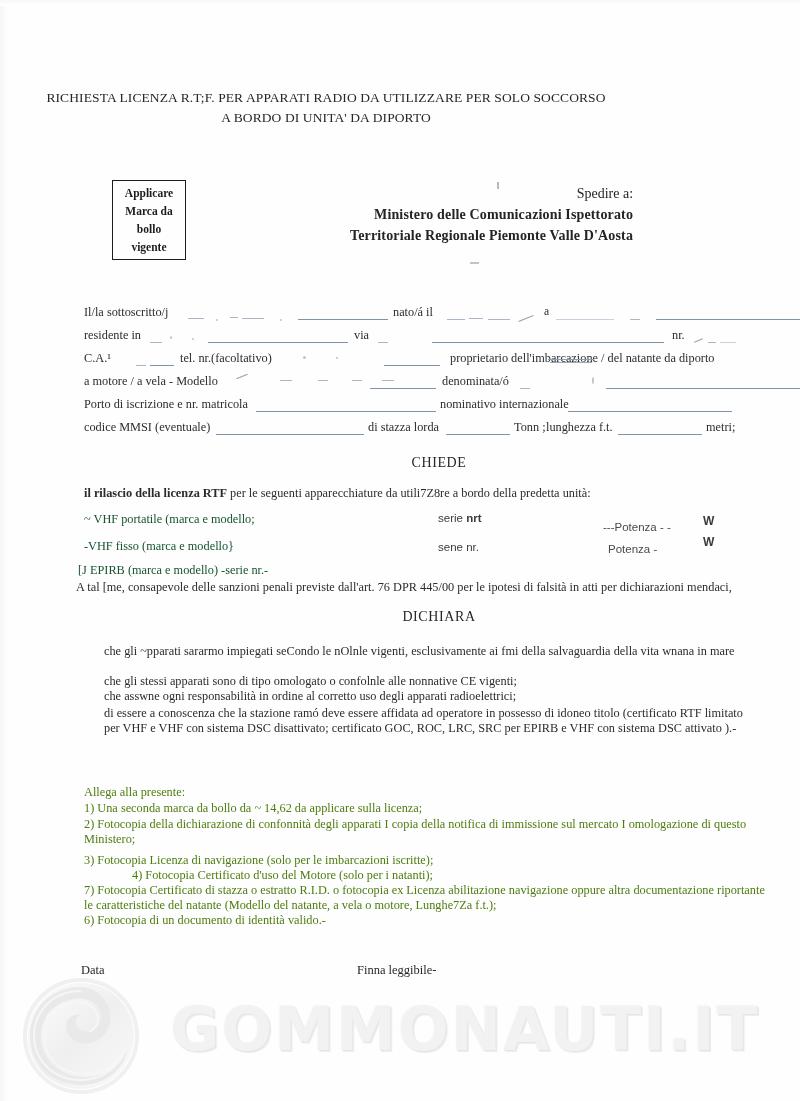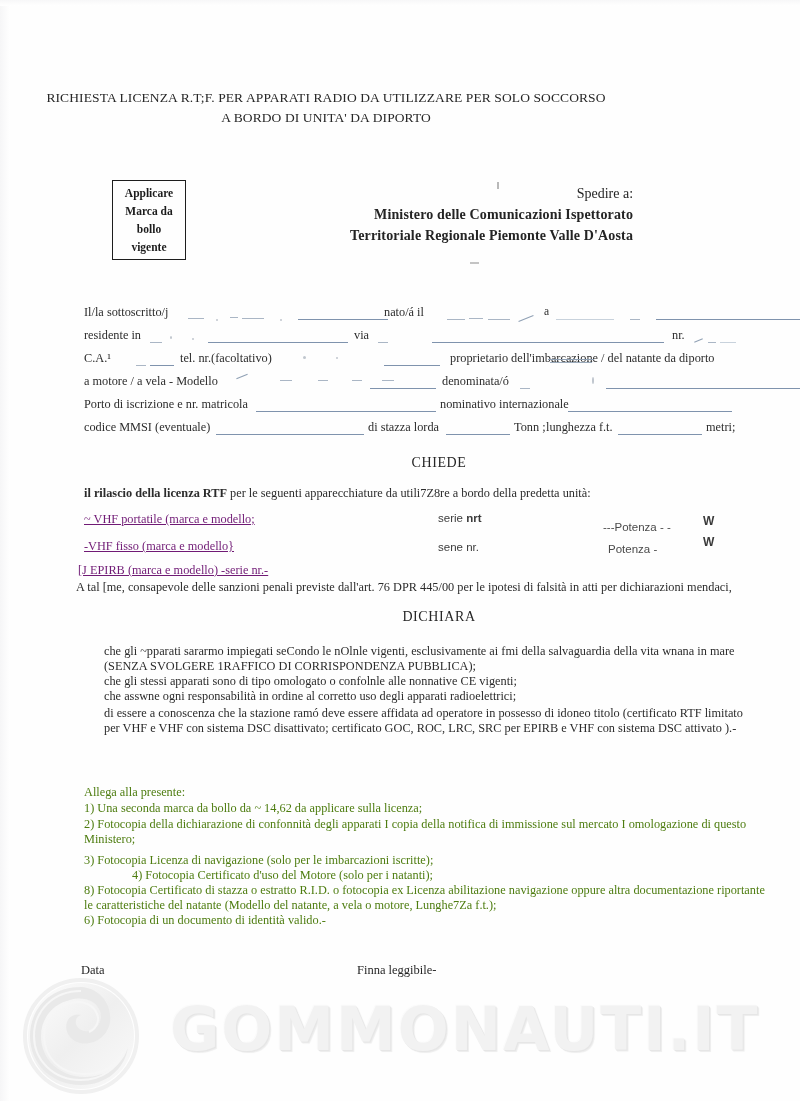--- a/index.html
+++ b/index.html
@@ -134,22 +134,21 @@
     position: absolute;
     font-size: 12.3px;
     line-height: 15.5px;
     color: #2b2b2b;
   }
   .ptext b { font-weight: bold; }
 
   .equip-row {
     position: absolute;
     font-size: 12.3px;
-    color: #701a75;
-    text-decoration: underline;
+    color: #14532d;
   }
   .serie {
     position: absolute;
     font-size: 11.5px;
     font-family: "Liberation Sans", sans-serif;
     color: #3b3b3b;
   }
   .serie b { font-weight: bold; }
   .potenza {
     position: absolute;
@@ -247,21 +246,21 @@
   <div class="form-area">
 
     <div class="frow">
       <span class="lbl" style="left:0;">Il/la sottoscritto/j</span>
       <span class="dash" style="left:104px; top:13px; width:16px;"></span>
       <span class="speck" style="left:132px; top:14px; width:2px; height:2px;"></span>
       <span class="dash" style="left:146px; top:12px; width:8px;"></span>
       <span class="dash" style="left:158px; top:13px; width:22px;"></span>
       <span class="speck" style="left:196px; top:14px; width:2px; height:2px;"></span>
       <span class="rule" style="left:214px; top:14px; width:90px;"></span>
-      <span class="lbl" style="left:300px;font-family:Liberation Serif, serif;">nato/á il</span>
+      <span class="lbl" style="left:309px;font-family:Liberation Serif, serif;">nato/á il</span>
       <span class="dash dim" style="left:363px; top:14px; width:18px;"></span>
       <span class="dash dim" style="left:385px; top:13px; width:14px;"></span>
       <span class="dash dim" style="left:404px; top:14px; width:22px;"></span>
       <span class="strike" style="left:434px; top:13px; width:16px;"></span>
       <span class="lbl" style="left:460px; font-size:11.5px;">a</span>
       <span class="rule faint" style="left:472px; top:14px; width:58px;"></span>
       <span class="dash dim" style="left:546px; top:14px; width:10px;"></span>
       <span class="rule" style="left:572px; top:14px; width:176px;"></span>
     </div>
 
@@ -343,33 +342,32 @@
   <div class="potenza" style="left:608px; top:543px;">Potenza -</div>
   <div class="wunit" style="left:703px; top:535px;">W</div>
 
   <div class="equip-row" style="left:78px; top:563px;">[J EPIRB (marca e modello) -serie nr.-</div>
 
   <div class="ptext" style="left:76px; top:580px;">A tal [me, consapevole delle sanzioni penali previste dall'art. 76 DPR 445/00 per le ipotesi di falsità in atti per dichiarazioni mendaci,</div>
 
   <div class="section-head" style="top:609px;">DICHIARA</div>
 
   <div class="decl" style="top:644px;">che gli ~pparati sararmo impiegati seCondo le nOlnle vigenti, esclusivamente ai fmi della salvaguardia della vita wnana in mare</div>
-  <div class="decl" style="top:659px;">(SENZA SVOLGERE 1RAFFICO DI CORRISPONDENZA PUBBLICA);</div>
   <div class="decl" style="top:674px;">che gli stessi apparati sono di tipo omologato o confolnle alle nonnative CE vigenti;</div>
   <div class="decl" style="top:689px;">che asswne ogni responsabilità in ordine al corretto uso degli apparati radioelettrici;</div>
   <div class="decl" style="top:706px;">di essere a conoscenza che la stazione ramó deve essere affidata ad operatore in possesso di idoneo titolo (certificato RTF limitato</div>
   <div class="decl" style="top:721px;">per VHF e VHF con sistema DSC disattivato; certificato GOC, ROC, LRC, SRC per EPIRB e VHF con sistema DSC attivato ).-</div>
 
   <div class="allega" style="top:785px;">Allega alla presente:</div>
   <div class="allega item" style="top:801px;">1) Una seconda marca da bollo da ~ 14,62 da applicare sulla licenza;</div>
   <div class="allega item" style="top:817px;">2) Fotocopia della dichiarazione di confonnità degli apparati I copia della notifica di immissione sul mercato I omologazione di questo</div>
   <div class="allega item cont" style="top:832px;">Ministero;</div>
   <div class="allega item" style="top:853px;">3) Fotocopia Licenza di navigazione (solo per le imbarcazioni iscritte);</div>
   <div class="allega item" style="top:868px;margin-left:48px;">4) Fotocopia Certificato d'uso del Motore (solo per i natanti);</div>
-  <div class="allega item" style="top:883px;">8) Fotocopia Certificato di stazza o estratto R.I.D. o fotocopia ex Licenza abilitazione navigazione oppure altra documentazione riportante</div>
+  <div class="allega item" style="top:883px;">7) Fotocopia Certificato di stazza o estratto R.I.D. o fotocopia ex Licenza abilitazione navigazione oppure altra documentazione riportante</div>
   <div class="allega item cont" style="top:898px;">le caratteristiche del natante (Modello del natante, a vela o motore, Lunghe7Za f.t.);</div>
   <div class="allega item" style="top:913px;">6) Fotocopia di un documento di identità valido.-</div>
 
   <div class="data-lbl">Data</div>
   <div class="firma-lbl">Finna leggibile-</div>
 
   <svg class="wm-logo" viewBox="0 0 118 118">
     <defs>
       <linearGradient id="gdisc" x1="0" y1="0" x2="1" y2="1">
         <stop offset="0%" stop-color="#fdfdfd"></stop>

